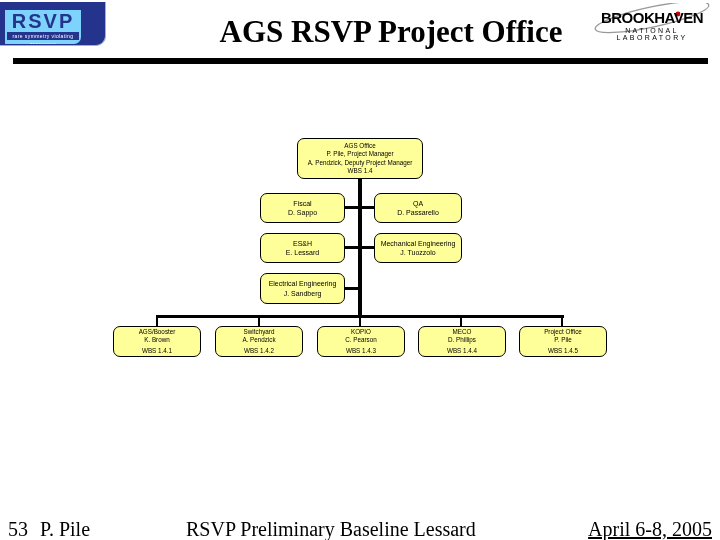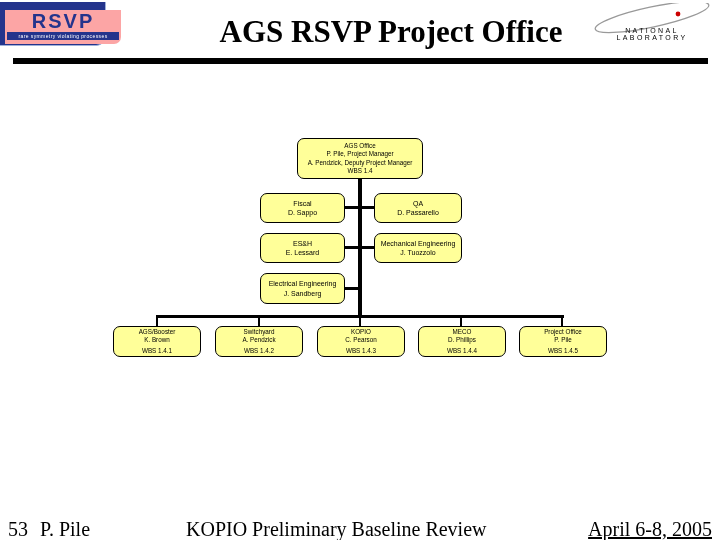--- a/index.html
+++ b/index.html
@@ -4,22 +4,22 @@
 <style>
   * { margin: 0; padding: 0; box-sizing: border-box; }
   html, body { width: 720px; height: 540px; }
   body { background: #fff; font-family: "Liberation Sans", sans-serif; overflow: hidden; }
   .slide { position: relative; width: 720px; height: 540px; background: #ffffff; }
 
   
   .rsvp-logo { position: absolute; left: 0; top: 2px; width: 106px; height: 44px;
     background: #24348C; border-radius: 0 0 10px 0; border-right: 1px solid #9FB0D8;
     border-bottom: 1px solid #9FB0D8; }
-  .rsvp-inner { position: absolute; left: 5px; top: 8px; width: 116px; height: 34px;
-    background: #fca5a5; border-radius: 0 0 7px 0; overflow: hidden; }
+  .rsvp-inner { position: absolute; left: 5px; top: 8px; width: 76px; height: 34px;
+    background: #7dd3fc; border-radius: 0 0 7px 0; overflow: hidden; }
   .rsvp-text { font-weight: bold; font-size: 20px; line-height: 22px; letter-spacing: 2px;
     color: #24348C; text-align: center; font-family: "Liberation Sans", sans-serif; }
   .rsvp-tagline { background: #24348C; color: #ffffff; font-size: 5px; line-height: 8px;
     height: 8px; text-align: center; margin: 0 2px; letter-spacing: 0.4px; }
 
   .slide-title { position: absolute; left: 105px; top: 14px; width: 500px;
     text-align: center; font-family: "Liberation Serif", serif; font-weight: bold;
     font-size: 31px; color: #000; white-space: nowrap; margin-left: 36px; }
 
   .bnl-logo { position: absolute; left: 588px; top: 3px; width: 128px; height: 40px; }
@@ -85,20 +85,21 @@
     </div>
   </div>
 
   <h1 class="slide-title">AGS RSVP Project Office</h1>
 
   <div class="bnl-logo">
     <svg class="bnl-svg" width="128" height="40" viewBox="0 0 128 40">
       <ellipse cx="64" cy="14" rx="58" ry="10" fill="none" stroke="#999999" stroke-width="1.3" transform="rotate(-12 64 14)"></ellipse>
       <circle cx="90" cy="11" r="2.4" fill="#CC0000"></circle>
     </svg>
+    <div class="bnl-line1">BROOKHAVEN</div>
     <div class="bnl-line2">NATIONAL LABORATORY</div>
   </div>
 
   <div class="header-rule"></div>
 
   <div class="conn trunk"></div>
   <div class="conn conn-row2"></div>
   <div class="conn conn-row3"></div>
   <div class="conn conn-row4"></div>
   <div class="conn bottom-rail"></div>
@@ -165,16 +166,16 @@
   </div>
 
   <div class="obox box-bottom bb-5">
     <div class="t6">Project Office</div>
     <div class="t6">P. Pile</div>
     <div class="t6 wbs">WBS 1.4.5</div>
   </div>
 
   <div class="footer-text f-page">53</div>
   <div class="footer-text f-author">P. Pile</div>
-  <div class="footer-text f-center">KOPIO Preliminary Baseline Review</div>
+  <div class="footer-text f-center">RSVP Preliminary Baseline Lessard</div>
   <div class="footer-text f-date">April 6-8, 2005</div>
 
 </div>
 
 </body></html>

